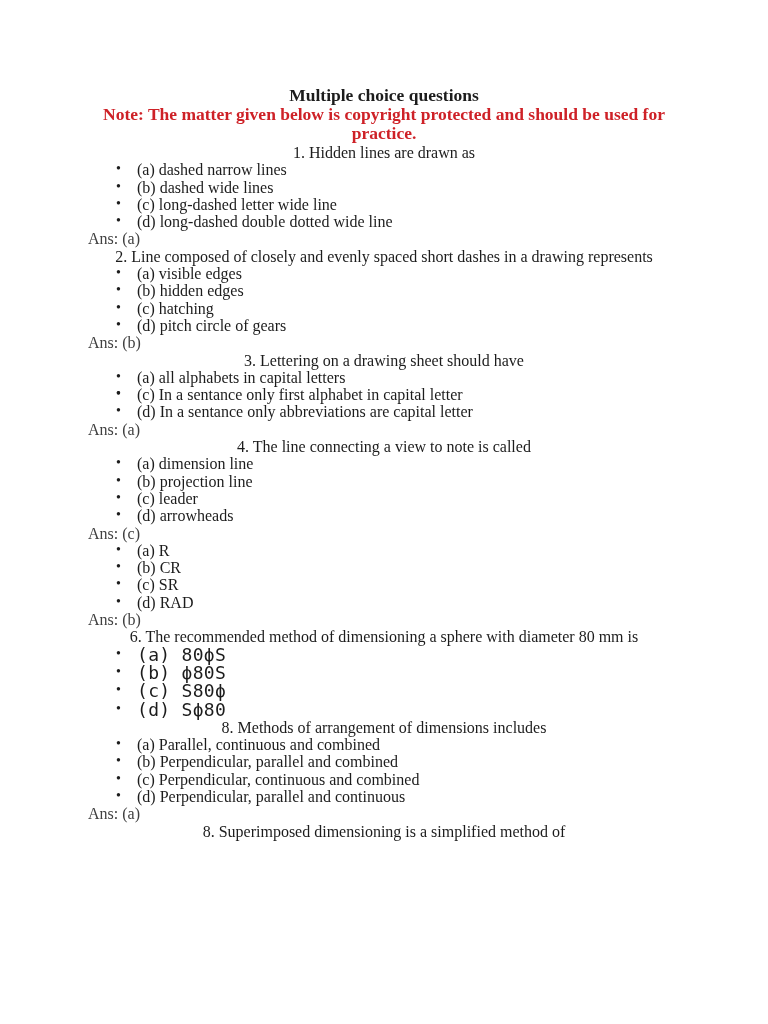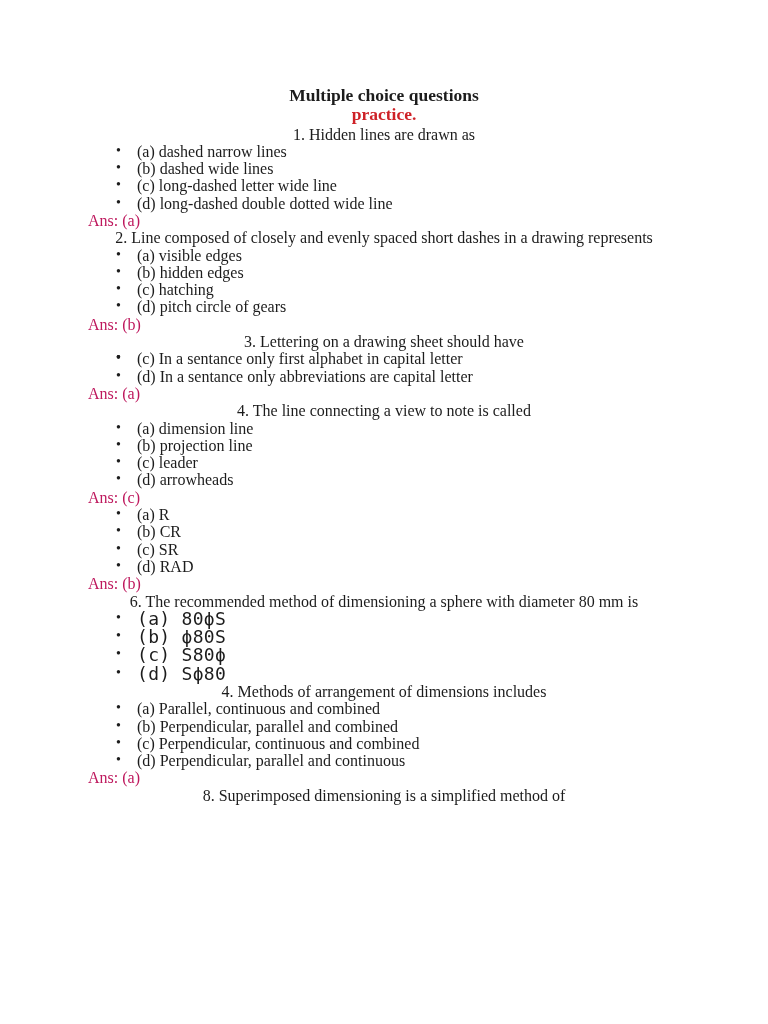--- a/index.html
+++ b/index.html
@@ -53,38 +53,39 @@
     font-size: 16px;
     line-height: 17.3px;
   }
   .option .bullet {
     position: absolute;
     left: 28px;
     top: -1px;
     font-size: 14px;
   }
   .answer {
-    color: #be185d;
+    color: #404040;
     font-size: 16px;
     line-height: 17.3px;
   }
   .tech-font {
     font-family: "DejaVu Sans Mono", monospace;
     font-size: 18px;
     letter-spacing: 0.3px;
   }
 </style>
 </head>
 <body>
 
 <div class="page">
 
   <div class="doc-title">Multiple choice questions</div>
 
   <div class="doc-note">
+    <div>Note: The matter given below is copyright protected and should be used for</div>
     <div>practice.</div>
   </div>
 
   <div class="qa">
 
     <div>
       <div class="q-text">1. Hidden lines are drawn as</div>
       <ul class="options">
         <li class="option"><span class="bullet">•</span><span>(a) dashed narrow lines</span></li>
         <li class="option"><span class="bullet">•</span><span>(b) dashed wide lines</span></li>
@@ -101,21 +102,21 @@
         <li class="option"><span class="bullet">•</span><span>(b) hidden edges</span></li>
         <li class="option"><span class="bullet">•</span><span>(c) hatching</span></li>
         <li class="option"><span class="bullet">•</span><span>(d) pitch circle of gears</span></li>
       </ul>
       <div class="answer">Ans: (b)</div>
     </div>
 
     <div>
       <div class="q-text">3. Lettering on a drawing sheet should have</div>
       <ul class="options">
-        <li class="option"><span class="bullet">•</span></li>
+        <li class="option"><span class="bullet">•</span><span>(a) all alphabets in capital letters</span></li>
         <li class="option"><span class="bullet">•</span></li>
         <li class="option"><span class="bullet">•</span><span>(c) In a sentance only first alphabet in capital letter</span></li>
         <li class="option"><span class="bullet">•</span><span>(d) In a sentance only abbreviations are capital letter</span></li>
       </ul>
       <div class="answer">Ans: (a)</div>
     </div>
 
     <div>
       <div class="q-text">4. The line connecting a view to note is called</div>
       <ul class="options">
@@ -141,21 +142,21 @@
       <div class="q-text">6. The recommended method of dimensioning a sphere with diameter 80 mm is</div>
       <ul class="options">
         <li class="option"><span class="bullet">•</span><span class="tech-font">(a) 80ϕS</span></li>
         <li class="option"><span class="bullet">•</span><span class="tech-font">(b) ϕ80S</span></li>
         <li class="option"><span class="bullet">•</span><span class="tech-font">(c) S80ϕ</span></li>
         <li class="option"><span class="bullet">•</span><span class="tech-font">(d) Sϕ80</span></li>
       </ul>
     </div>
 
     <div>
-      <div class="q-text">4. Methods of arrangement of dimensions includes</div>
+      <div class="q-text">8. Methods of arrangement of dimensions includes</div>
       <ul class="options">
         <li class="option"><span class="bullet">•</span><span>(a) Parallel, continuous and combined</span></li>
         <li class="option"><span class="bullet">•</span><span>(b) Perpendicular, parallel and combined</span></li>
         <li class="option"><span class="bullet">•</span><span>(c) Perpendicular, continuous and combined</span></li>
         <li class="option"><span class="bullet">•</span><span>(d) Perpendicular, parallel and continuous</span></li>
       </ul>
       <div class="answer">Ans: (a)</div>
     </div>
 
     <div>

